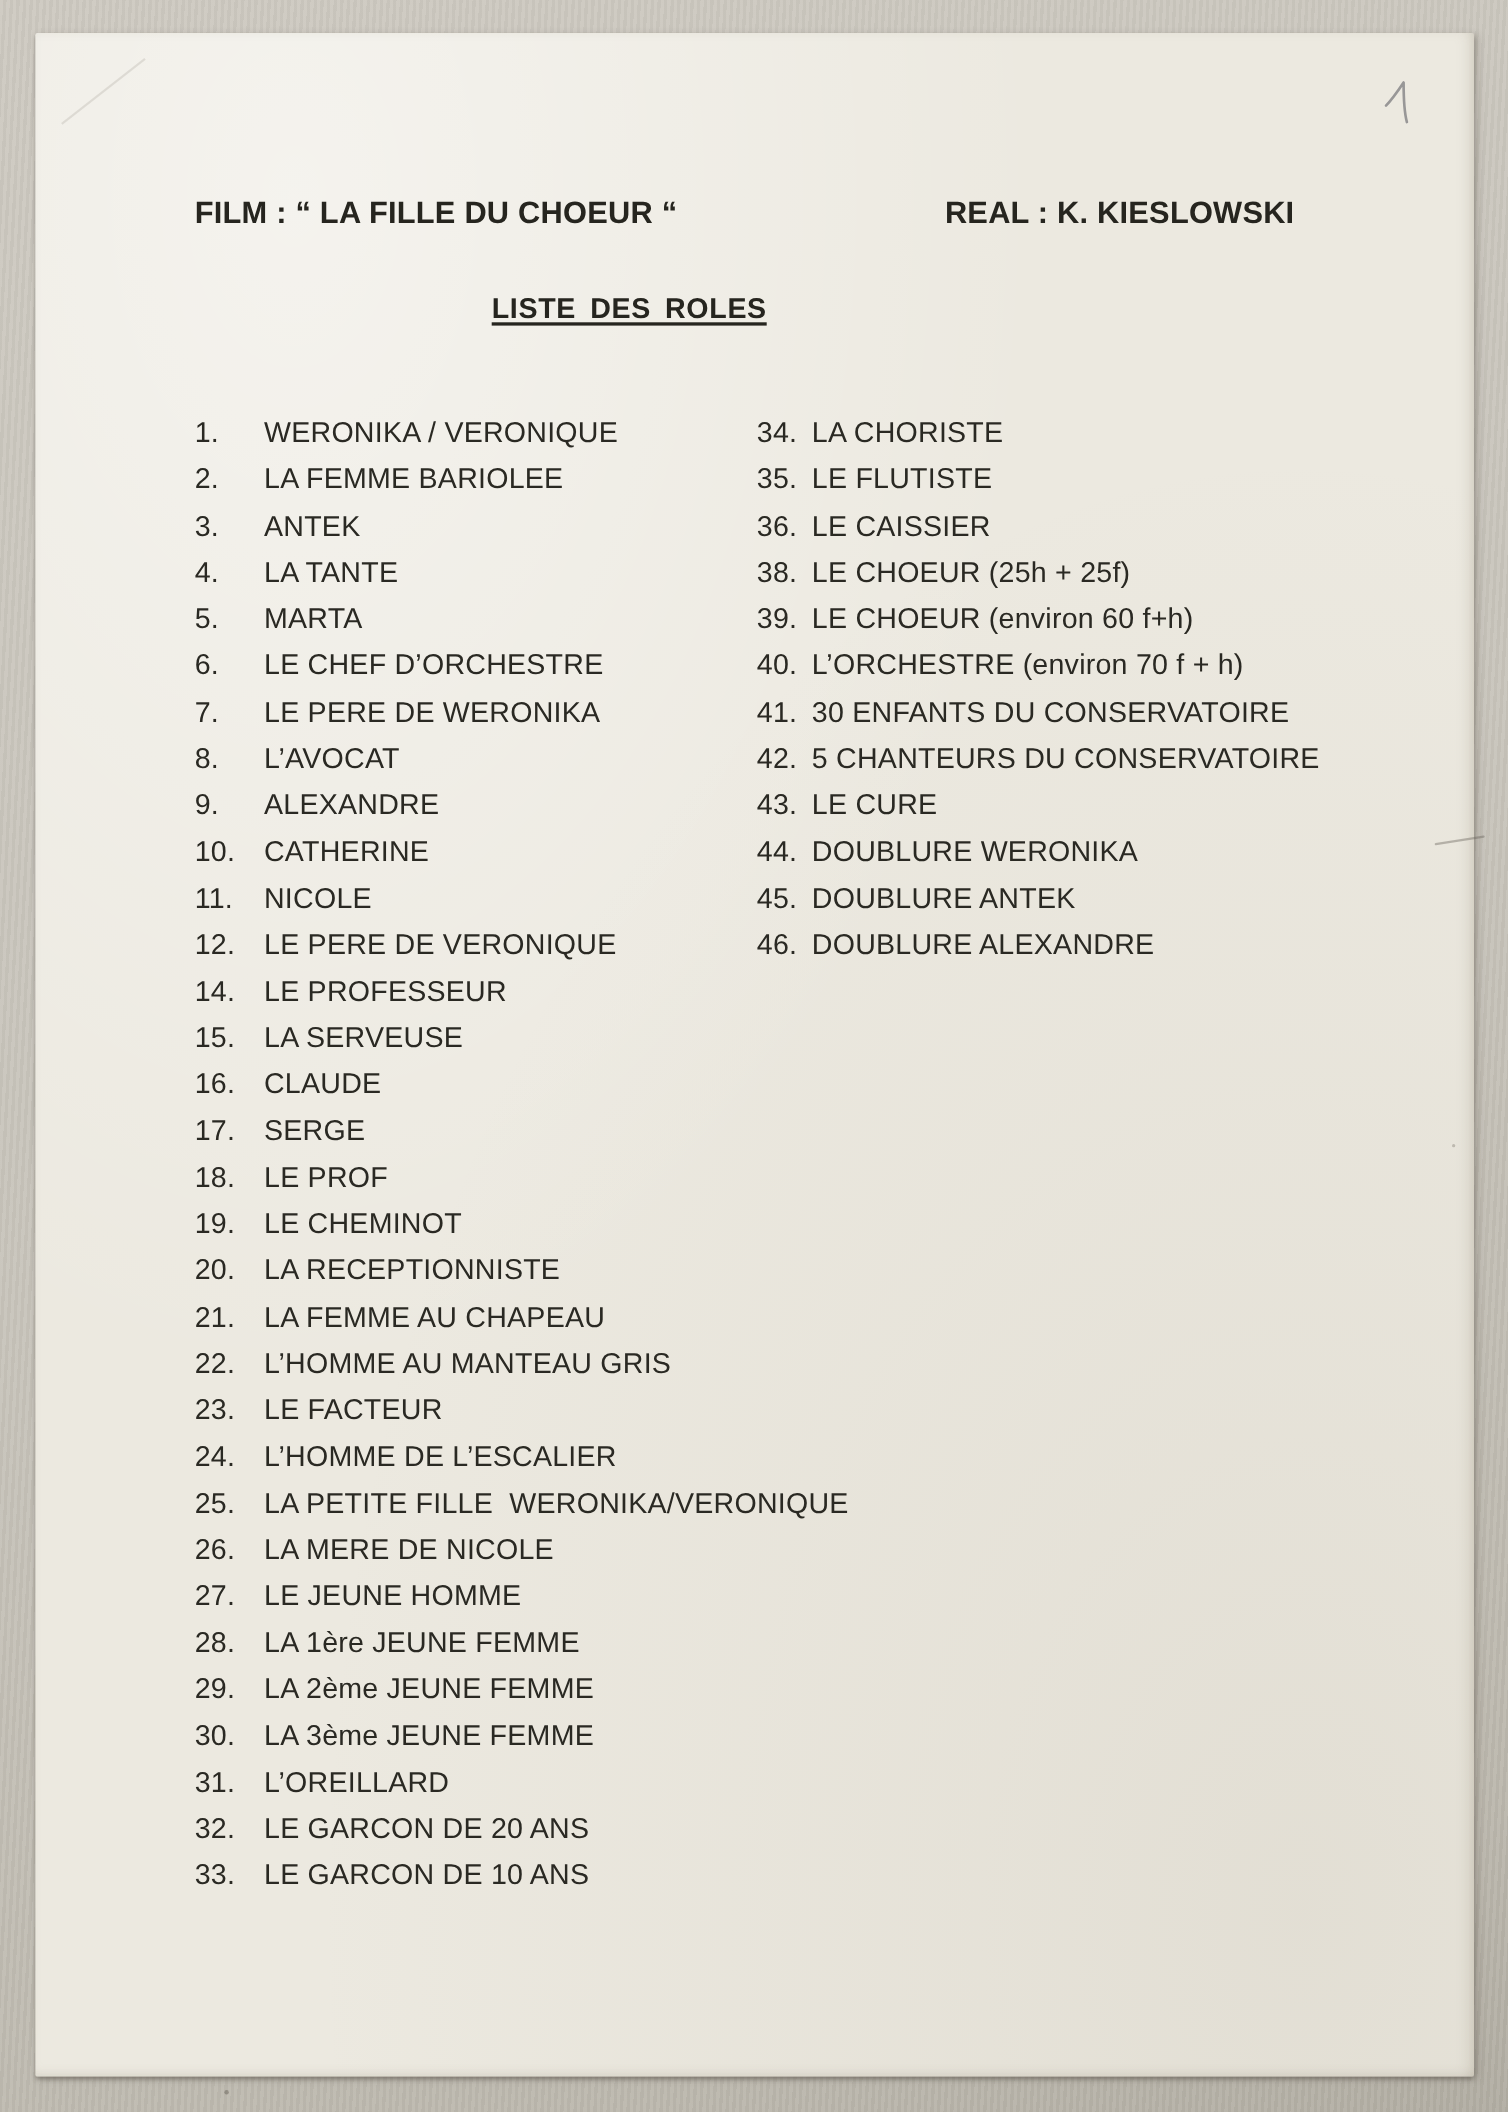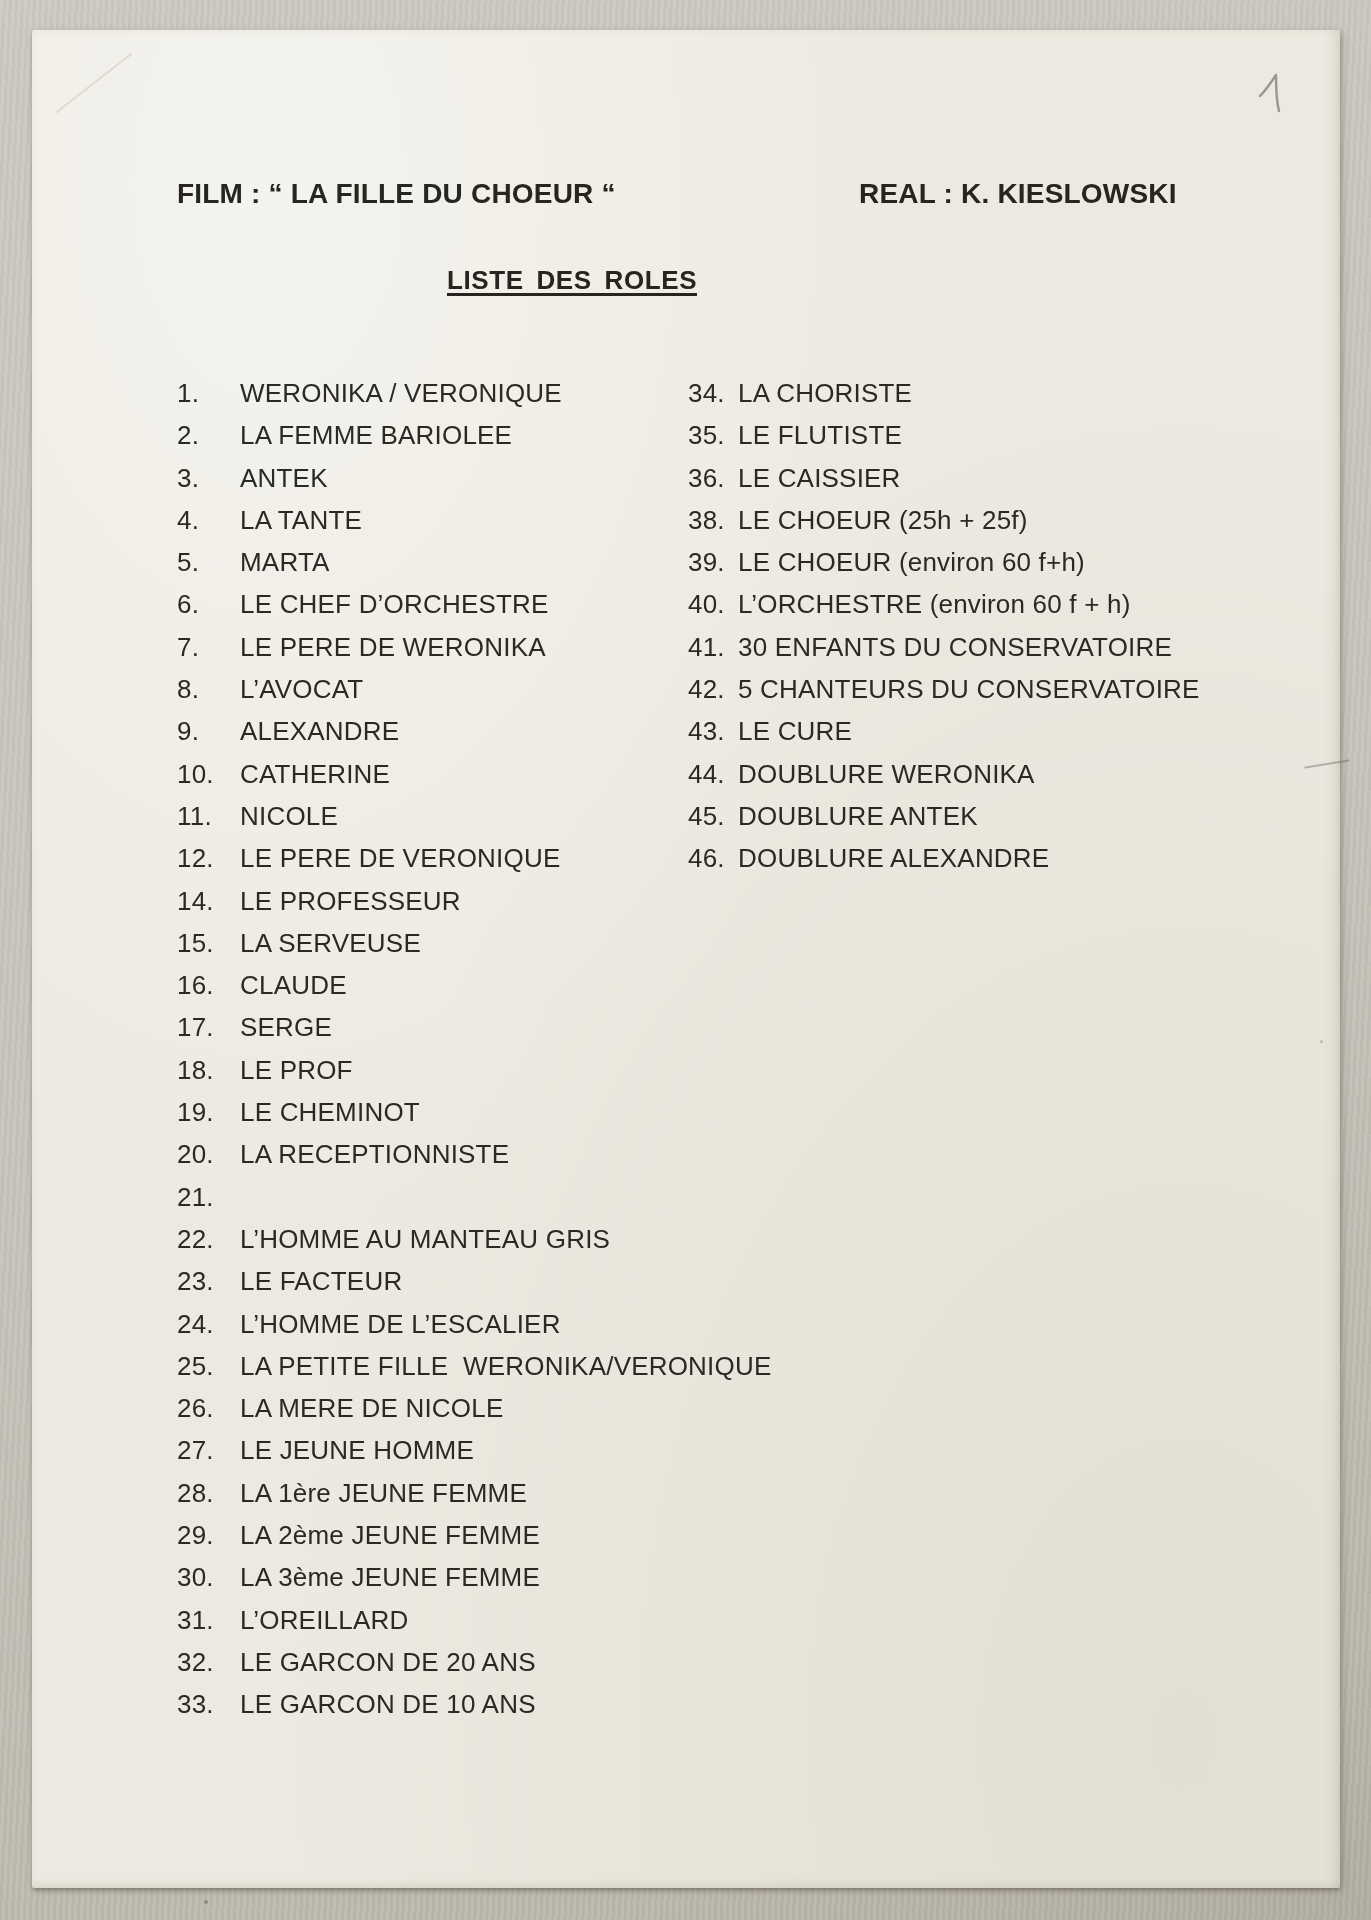--- a/index.html
+++ b/index.html
@@ -131,42 +131,42 @@
       <div class="role-row"><span class="num">10.</span><span class="label">CATHERINE</span></div>
       <div class="role-row"><span class="num">11.</span><span class="label">NICOLE</span></div>
       <div class="role-row"><span class="num">12.</span><span class="label">LE PERE DE VERONIQUE</span></div>
       <div class="role-row"><span class="num">14.</span><span class="label">LE PROFESSEUR</span></div>
       <div class="role-row"><span class="num">15.</span><span class="label">LA SERVEUSE</span></div>
       <div class="role-row"><span class="num">16.</span><span class="label">CLAUDE</span></div>
       <div class="role-row"><span class="num">17.</span><span class="label">SERGE</span></div>
       <div class="role-row"><span class="num">18.</span><span class="label">LE PROF</span></div>
       <div class="role-row"><span class="num">19.</span><span class="label">LE CHEMINOT</span></div>
       <div class="role-row"><span class="num">20.</span><span class="label">LA RECEPTIONNISTE</span></div>
-      <div class="role-row"><span class="num">21.</span></div>
+      <div class="role-row"><span class="num">21.</span><span class="label">LA FEMME AU CHAPEAU</span></div>
       <div class="role-row"><span class="num">22.</span><span class="label">L’HOMME AU MANTEAU GRIS</span></div>
       <div class="role-row"><span class="num">23.</span><span class="label">LE FACTEUR</span></div>
       <div class="role-row"><span class="num">24.</span><span class="label">L’HOMME DE L’ESCALIER</span></div>
       <div class="role-row"><span class="num">25.</span><span class="label">LA PETITE FILLE  WERONIKA/VERONIQUE</span></div>
       <div class="role-row"><span class="num">26.</span><span class="label">LA MERE DE NICOLE</span></div>
       <div class="role-row"><span class="num">27.</span><span class="label">LE JEUNE HOMME</span></div>
       <div class="role-row"><span class="num">28.</span><span class="label">LA 1ère JEUNE FEMME</span></div>
       <div class="role-row"><span class="num">29.</span><span class="label">LA 2ème JEUNE FEMME</span></div>
       <div class="role-row"><span class="num">30.</span><span class="label">LA 3ème JEUNE FEMME</span></div>
       <div class="role-row"><span class="num">31.</span><span class="label">L’OREILLARD</span></div>
       <div class="role-row"><span class="num">32.</span><span class="label">LE GARCON DE 20 ANS</span></div>
       <div class="role-row"><span class="num">33.</span><span class="label">LE GARCON DE 10 ANS</span></div>
     </div>
 
   <div class="roles-col right">
       <div class="role-row"><span class="num">34.</span><span class="label">LA CHORISTE</span></div>
       <div class="role-row"><span class="num">35.</span><span class="label">LE FLUTISTE</span></div>
       <div class="role-row"><span class="num">36.</span><span class="label">LE CAISSIER</span></div>
       <div class="role-row"><span class="num">38.</span><span class="label">LE CHOEUR (25h + 25f)</span></div>
       <div class="role-row"><span class="num">39.</span><span class="label">LE CHOEUR (environ 60 f+h)</span></div>
-      <div class="role-row"><span class="num">40.</span><span class="label">L’ORCHESTRE (environ 60 f + h)</span></div>
+      <div class="role-row"><span class="num">40.</span><span class="label">L’ORCHESTRE (environ 70 f + h)</span></div>
       <div class="role-row"><span class="num">41.</span><span class="label">30 ENFANTS DU CONSERVATOIRE</span></div>
       <div class="role-row"><span class="num">42.</span><span class="label">5 CHANTEURS DU CONSERVATOIRE</span></div>
       <div class="role-row"><span class="num">43.</span><span class="label">LE CURE</span></div>
       <div class="role-row"><span class="num">44.</span><span class="label">DOUBLURE WERONIKA</span></div>
       <div class="role-row"><span class="num">45.</span><span class="label">DOUBLURE ANTEK</span></div>
       <div class="role-row"><span class="num">46.</span><span class="label">DOUBLURE ALEXANDRE</span></div>
     </div>
 
   <svg class="pencil-one" width="32" height="42" viewBox="0 0 32 42" aria-label="1">
     <path d="M4 24 C10 18 16 9 20 3 C20 14 20 28 23 39" fill="none" stroke="#8a898b" stroke-width="2.4" stroke-linecap="round" stroke-linejoin="round"></path>

